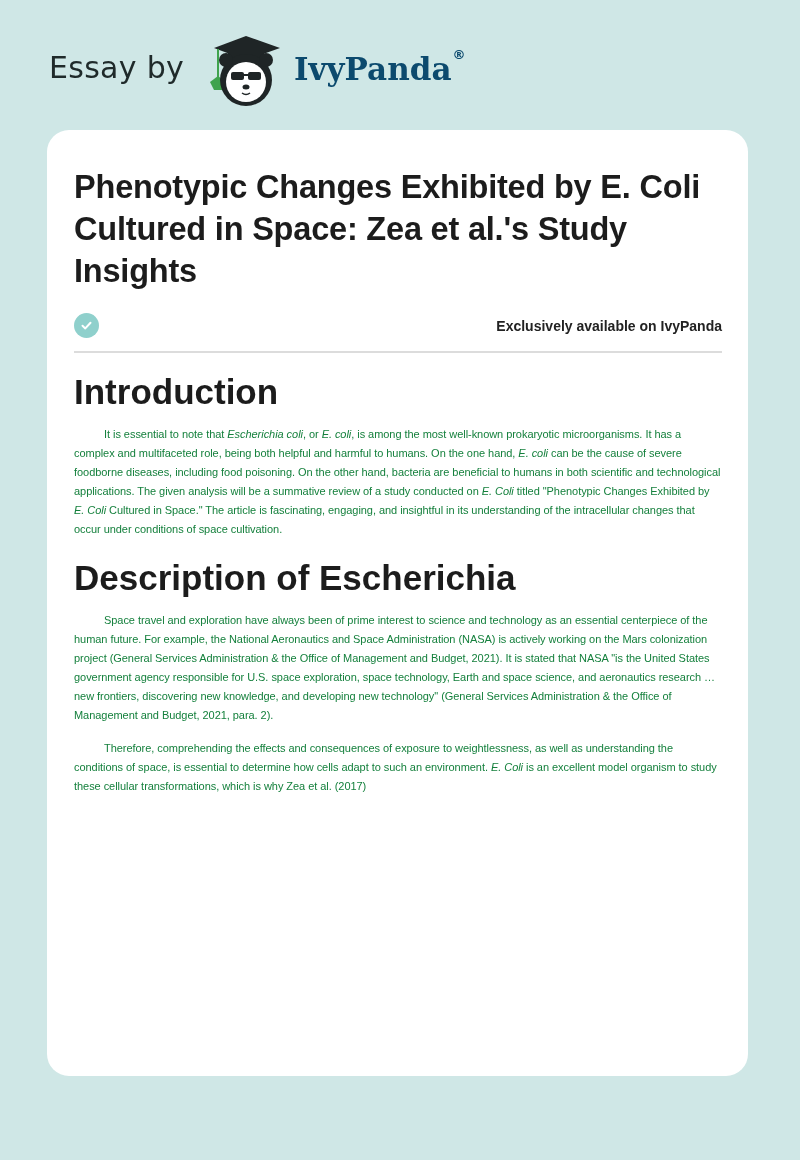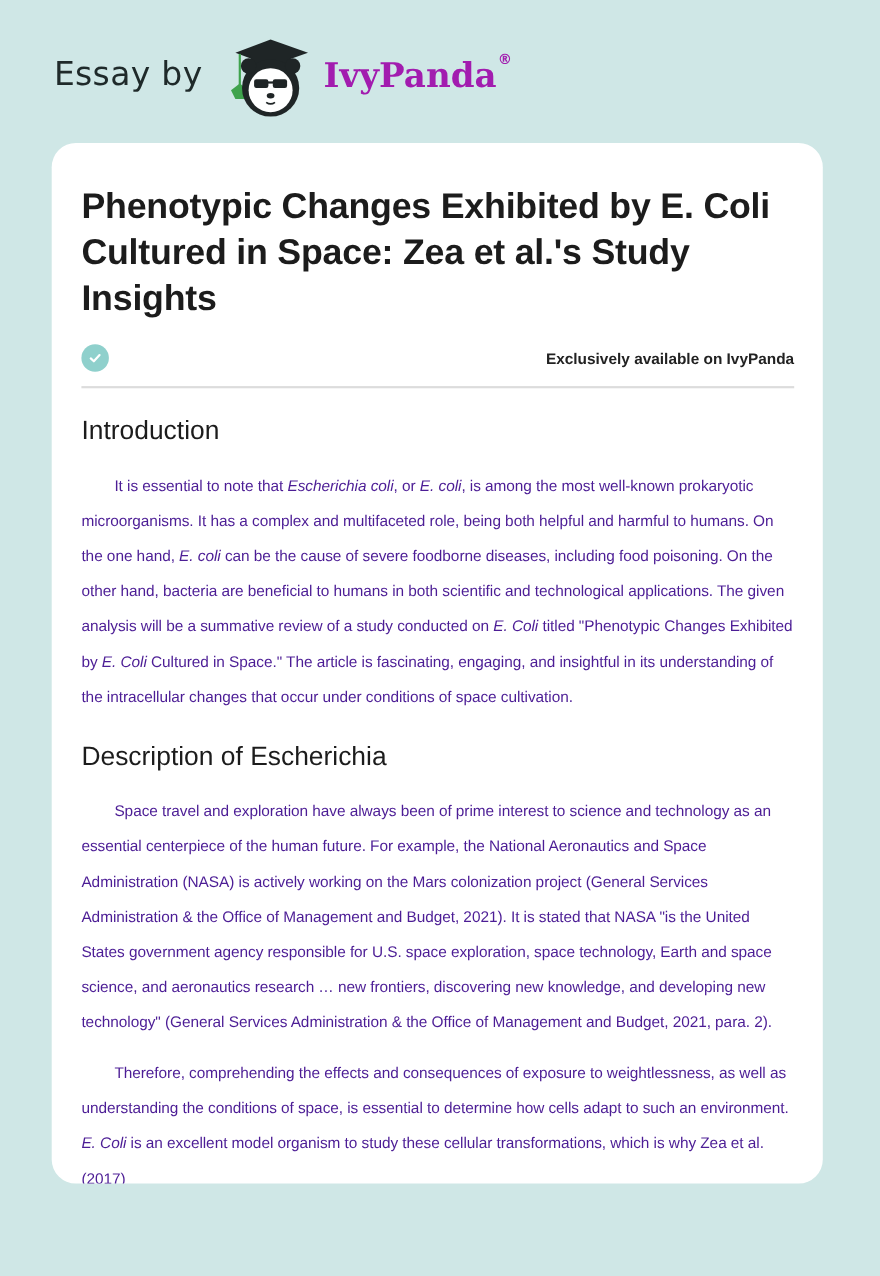--- a/index.html
+++ b/index.html
@@ -15,21 +15,21 @@
     display: flex; align-items: center; justify-content: center;
   }
   .brand-prefix {
     font-family: "DejaVu Sans", sans-serif;
     font-size: 30px; color: #1f2a2a; letter-spacing: 0.3px;
     margin-right: 16px; margin-top: -6px;
   }
   .brand-logo { width: 90px; height: 80px; margin-right: 4px; }
   .brand-name {
     font-family: "DejaVu Serif", serif; font-weight: bold;
-    font-size: 31px; color: #a21caf; margin-top: -2px;
+    font-size: 31px; color: #0c4a6e; margin-top: -2px;
   }
   .brand-reg {
     font-family: "DejaVu Sans", sans-serif; font-size: 13px; font-weight: bold;
     vertical-align: top; position: relative; top: -4px; margin-left: 1px;
   }
   .card {
     position: absolute; left: 47px; top: 130px; width: 701px; height: 946px;
     background: #ffffff; border-radius: 22px; overflow: hidden;
   }
   .card-inner { padding: 36px 26px 0 27px; }
@@ -38,26 +38,26 @@
     color: #1c1c1c; letter-spacing: -0.2px;
   }
   .badge { display: flex; align-items: center; margin-top: 21px; justify-content: space-between; }
   .badge-check {
     width: 25px; height: 25px; border-radius: 50%; background: #8fd0cc;
     display: flex; align-items: center; justify-content: center; margin-right: 5px;
   }
   .badge-text { font-size: 14px; font-weight: bold; color: #222; }
   .divider { height: 2px; background: #dcdcdc; margin-top: 13px; }
   h2 {
-    font-size: 24px; font-weight: normal; margin: 22px 0 16px 0; color: #1c1c1c;
+    font-size: 35px; font-weight: bold; margin: 22px 0 16px 0; color: #1c1c1c;
     line-height: 34px;
   }
   h2.second { margin-top: 22px; }
   p {
-    font-size: 14px; line-height: 32px; margin: 0 0 14px 0; color: #4c1d95;
+    font-size: 11px; line-height: 19px; margin: 0 0 14px 0; color: #15803d;
     text-indent: 30px; letter-spacing: -0.05px;
   }
   p em { font-style: italic; }
 </style>
 </head>
 <body>
 
 <div class="brand">
   <span class="brand-prefix">Essay by</span>
   <svg class="brand-logo" viewBox="0 0 90 80">

